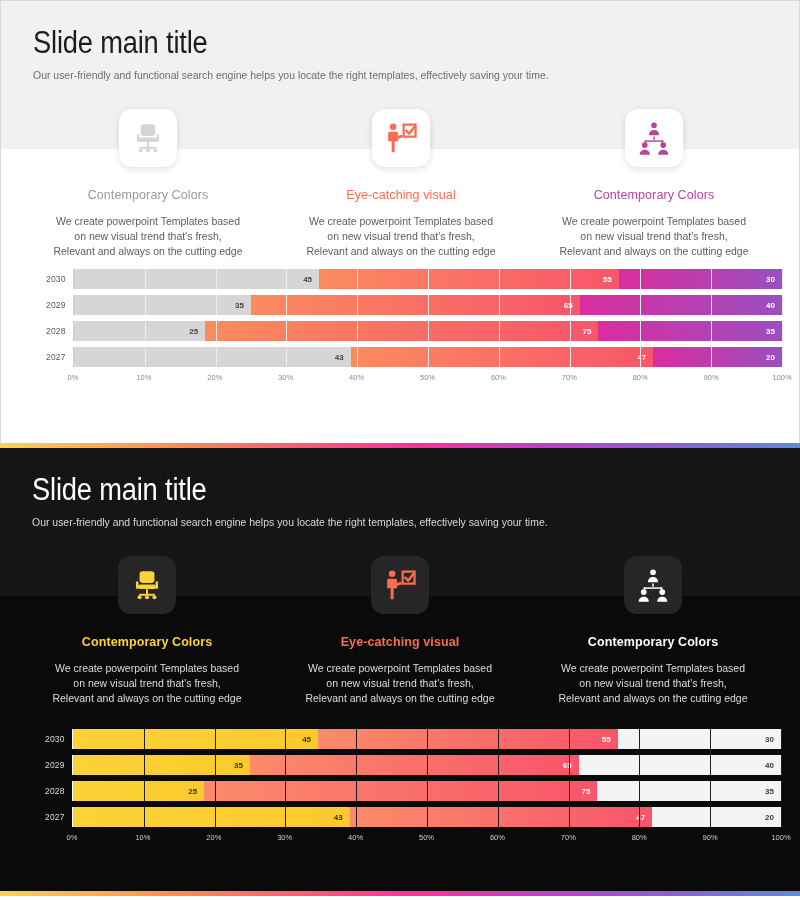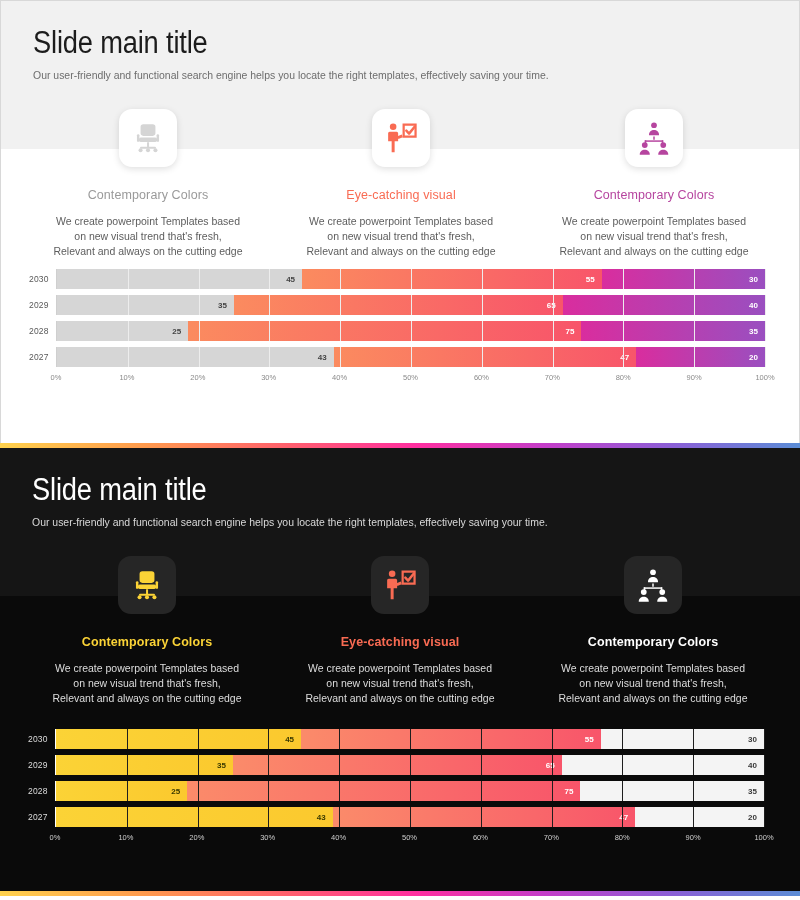--- a/index.html
+++ b/index.html
@@ -58,21 +58,21 @@
     letter-spacing: 0.1px; text-align: center; white-space: nowrap;
   }
   .card-title.bold { font-weight: 700; }
   .card-body {
     margin-top: 12px; font-size: 10.5px; line-height: 15px;
     color: #5d5d5d; text-align: center;
   }
   .card-body.dark { color: #dddddd; }
 
   
-  .chart { position: absolute; left: 28px; width: 736px; }
+  .chart { position: absolute; left: 45px; width: 736px; }
   .chart-row { display: flex; align-items: center; height: 20px; margin-bottom: 6px; }
   .row-label {
     width: 27px; font-size: 8.5px; color: #595959;
     text-align: right; padding-right: 8px; letter-spacing: 0.2px;
   }
   .row-label.dark { color: #dcdcdc; }
   .bar-track {
     flex: 1; height: 20px; display: flex; position: relative;
     border-left: 1px solid #cfcfcf;
   }

